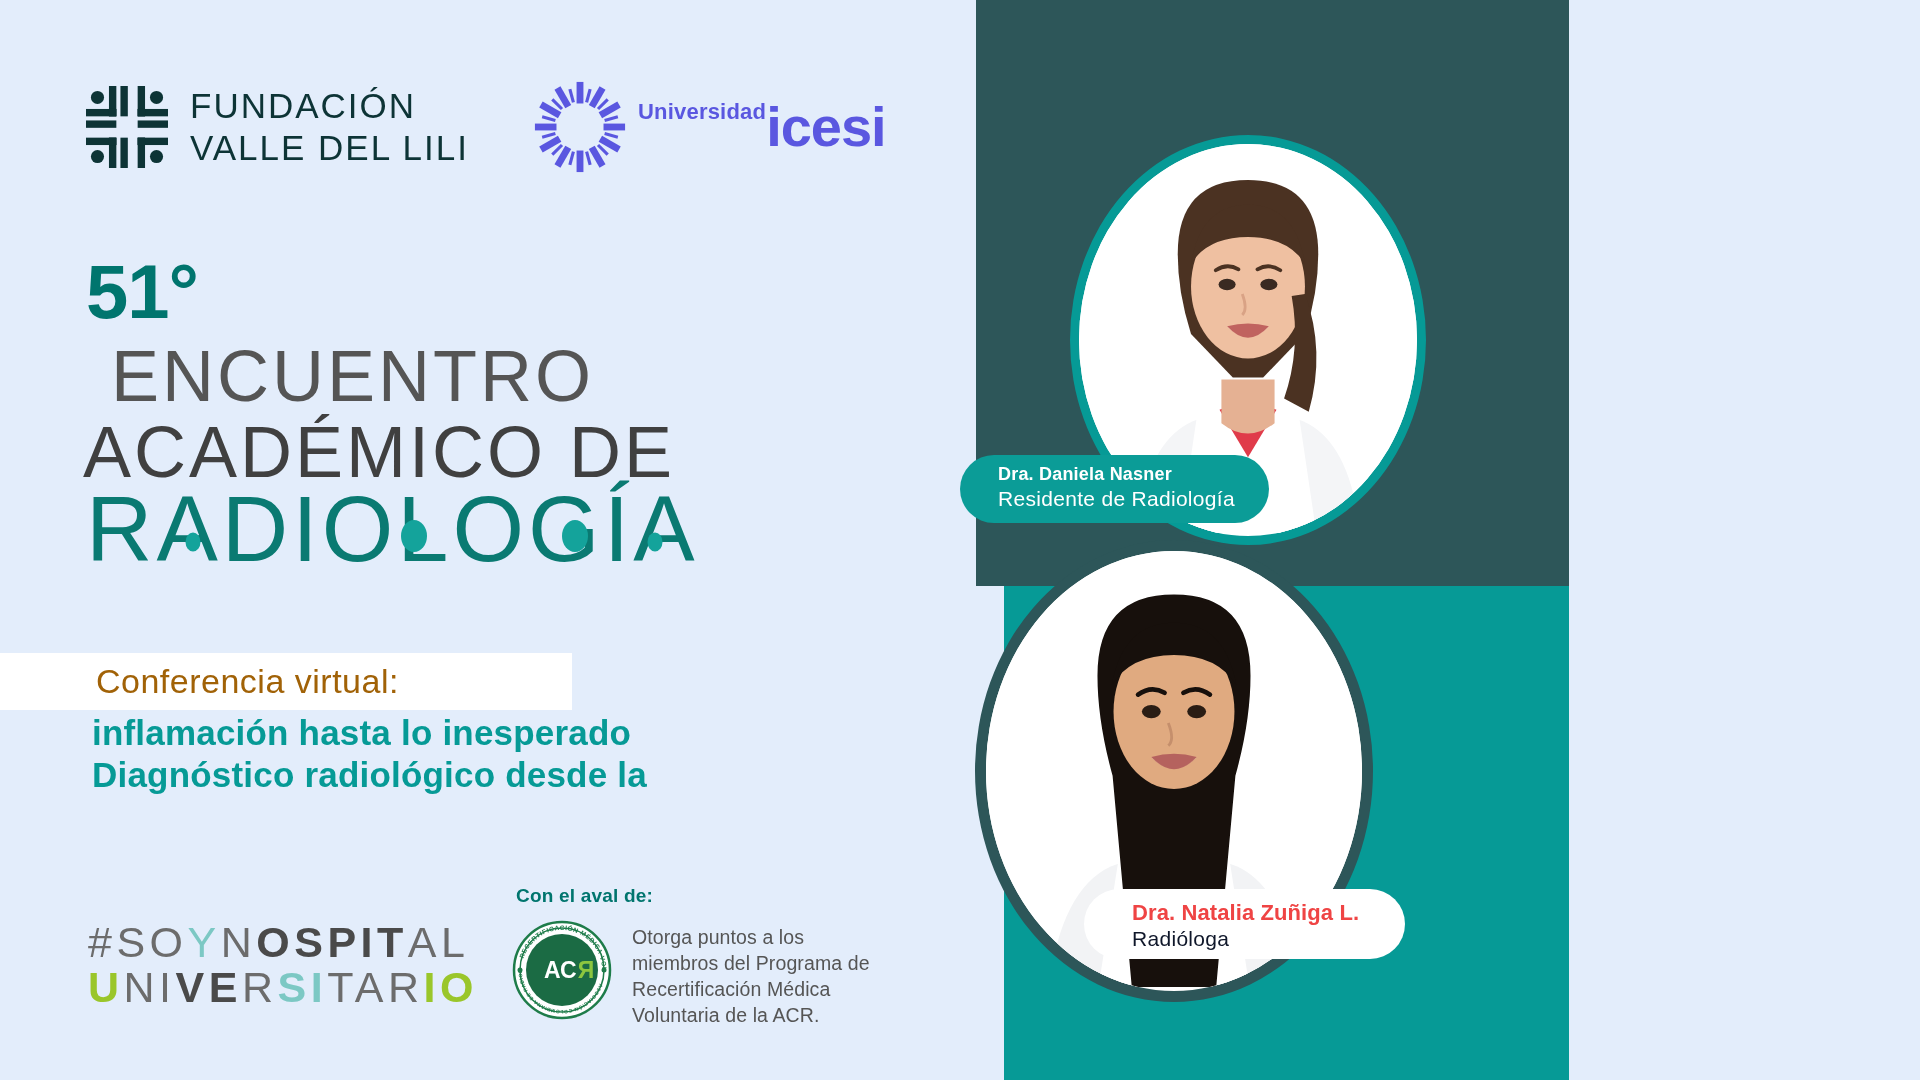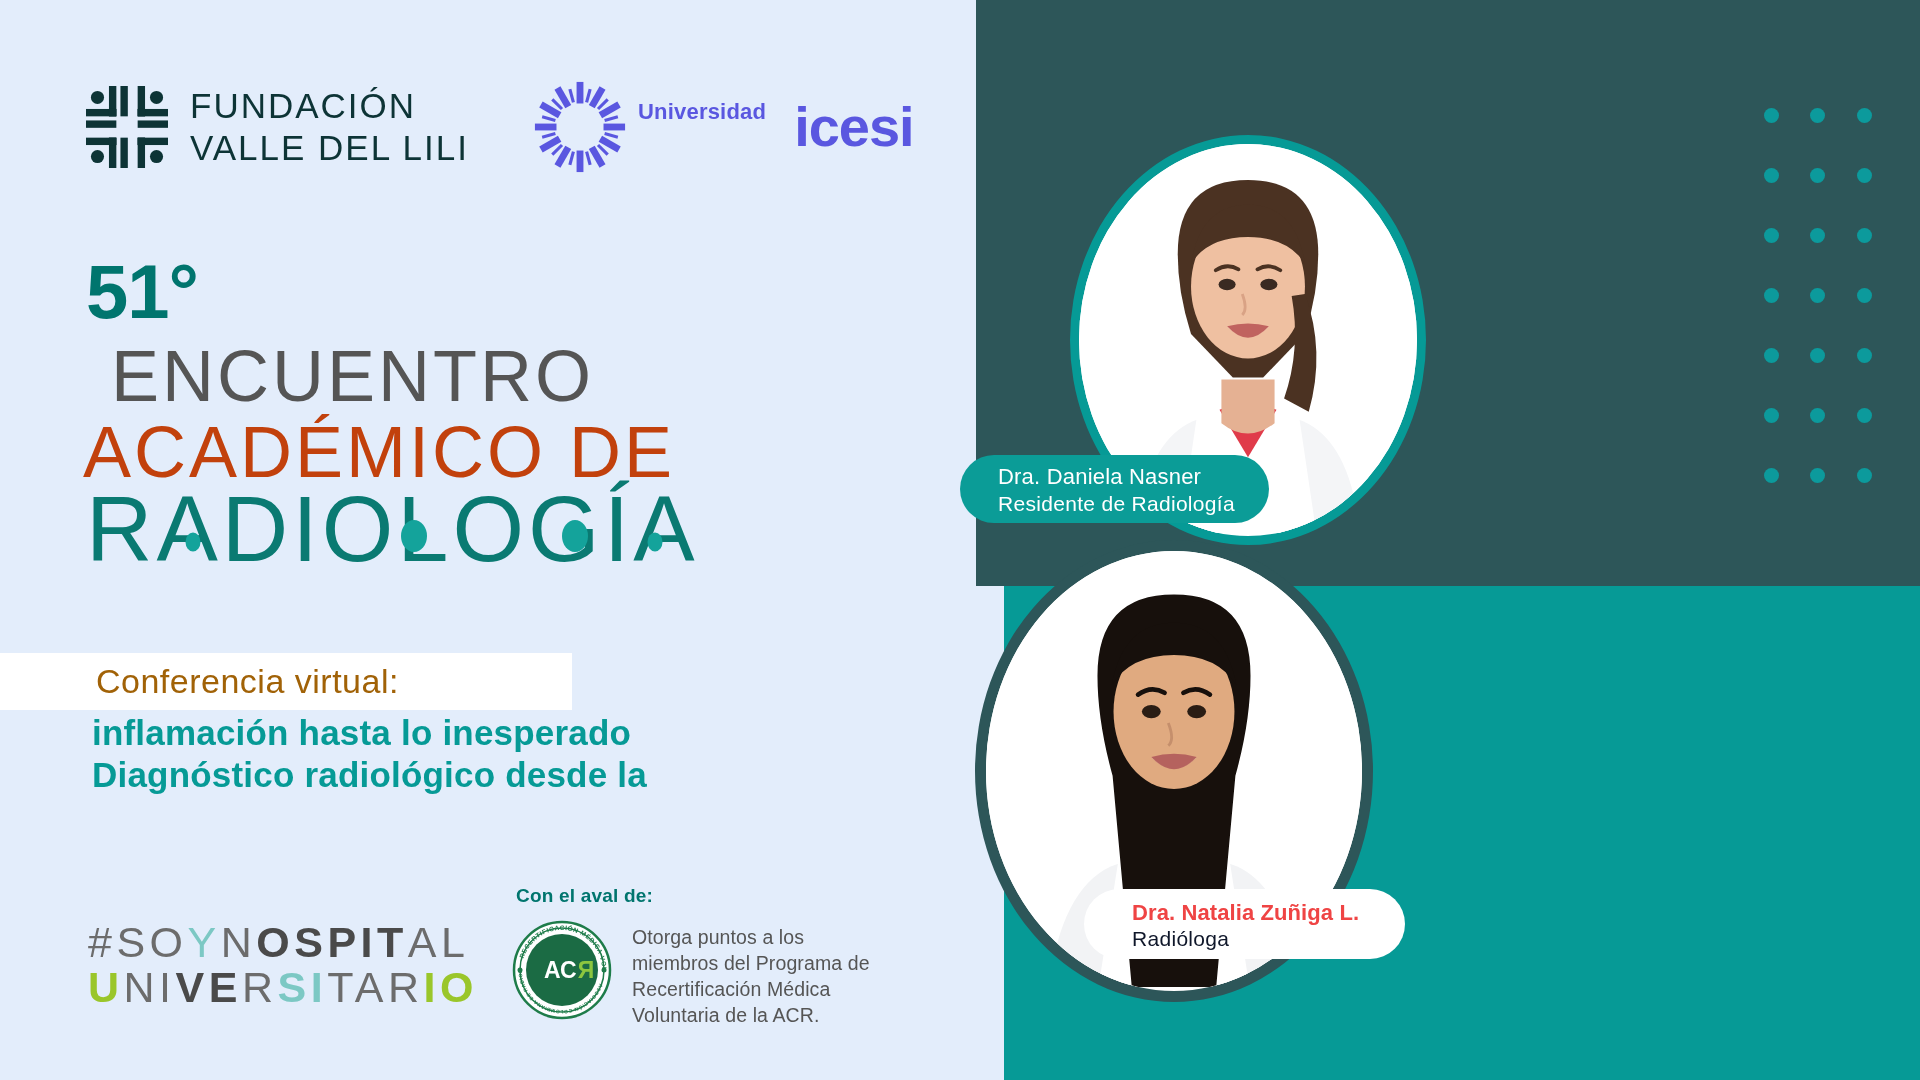--- a/index.html
+++ b/index.html
@@ -4,21 +4,21 @@
 <style>
   * { margin:0; padding:0; box-sizing:border-box; }
   html,body { width:1920px; height:1080px; overflow:hidden; }
   body {
     font-family:"Liberation Sans", sans-serif;
     background:#e3edfb;
     position:relative;
   }
 
   
-  #stage { position:absolute; inset:0; width:1920px; height:1080px; overflow:hidden; }
+  #stage { position:absolute; inset:0; width:1569px; height:1080px; overflow:hidden; }
 
   .bg-left      { position:absolute; left:0; top:0; width:976px; height:1080px; background:#e3edfb; }
   .bg-dark      { position:absolute; left:976px; top:0; width:944px; height:586px; background:#2d5659; }
   .bg-teal      { position:absolute; left:976px; top:586px; width:944px; height:494px; background:#069a96; }
   .bg-light-str { position:absolute; left:976px; top:586px; width:28px; height:494px; background:#e3edfb; }
 
   
   .dot-grid { position:absolute; left:1748px; top:85px; width:140px; height:420px;
               display:grid; grid-template-columns:repeat(3,1fr); grid-template-rows:repeat(7,1fr);
               align-items:center; justify-items:center; }
@@ -28,28 +28,28 @@
   .logos { position:absolute; left:86px; top:78px; display:flex; align-items:center; gap:62px; }
 
   .fvl { display:flex; align-items:center; gap:22px; }
   .fvl-mark { width:82px; height:82px; position:relative; }
   .fvl-text { color:#0d3436; font-size:35px; letter-spacing:2.0px; line-height:1.20; font-weight:400; }
 
   .icesi { display:flex; align-items:center; gap:9px; }
   .icesi-mark { width:98px; height:98px; position:relative; }
   .icesi-words { display:flex; line-height:1; }
   .icesi-uni { color:#5a57e0; font-size:22px; font-weight:700; letter-spacing:.2px; margin-bottom:1px; }
-  .icesi-name{ color:#5a57e0; font-size:56px; font-weight:700; letter-spacing:-1px; line-height:.92;margin-left:28px; }
+  .icesi-name{ color:#5a57e0; font-size:56px; font-weight:700; letter-spacing:-1px; line-height:.92; }
 
   
   .num51 { position:absolute; left:86px; top:254px; color:#00756e;
            font-size:76px; font-weight:700; letter-spacing:-1px; line-height:1; }
   .hl1 { position:absolute; left:83px; top:340px; color:#555555;
          font-size:72px; font-weight:300; letter-spacing:3px; line-height:1;margin-left:28px; }
-  .hl2 { position:absolute; left:83px; top:416px; color:#c2410c;
+  .hl2 { position:absolute; left:83px; top:416px; color:#404040;
          font-size:72px; font-weight:300; letter-spacing:3px; line-height:1; }
   .hl3 { position:absolute; left:86px; top:483px; color:#0a7a72;
          font-size:92px; font-weight:400; letter-spacing:4px; line-height:1; }
   .hl3 .rd { position:relative; display:inline-block; }
   .hl3 .rd .pd { position:absolute; width:26px; height:32px; border-radius:50%;
                  background:#14a39b; left:50%; top:52%; transform:translate(-50%,-50%); }
   .hl3 .rd .pd.sm { width:15px; height:19px; }
 
   
   .conf-band { position:absolute; left:0; top:653px; width:572px; height:57px; background:#ffffff; }
@@ -79,21 +79,21 @@
   .p1-ring { position:absolute; inset:0; border-radius:50%; border:9px solid #069a96;
              overflow:hidden; background:#ffffff; }
   .p2-wrap { position:absolute; left:975px; top:540px; width:398px; height:462px; }
   .p2-ring { position:absolute; inset:0; border-radius:50%; border:11px solid #2d5659;
              overflow:hidden; background:#ffffff; }
   .ph { position:absolute; inset:0; }
 
   
   .pill1 { position:absolute; left:960px; top:455px; height:68px; padding:8px 34px 0 38px;
            background:#0b9c97; border-radius:34px; color:#ffffff; z-index:6; }
-  .pill1 .nm { font-size:22px; font-weight:400; letter-spacing:.2px; line-height:1.26; }
+  .pill1 .nm { font-size:18px; font-weight:700; letter-spacing:.2px; line-height:1.26; }
   .pill1 .rl { font-size:21px; font-weight:300; letter-spacing:.3px; line-height:1.2; }
   .pill2 { position:absolute; left:1084px; top:889px; height:70px; padding:10px 46px 0 48px;
            background:#ffffff; border-radius:35px; z-index:6; }
   .pill2 .nm { font-size:22px; font-weight:700; color:#ef4444; letter-spacing:.1px; line-height:1.24; }
   .pill2 .rl { font-size:21px; font-weight:300; color:#0f172a; letter-spacing:.3px; line-height:1.2; }
 </style>
 </head>
 <body>
 
 <div id="stage">

